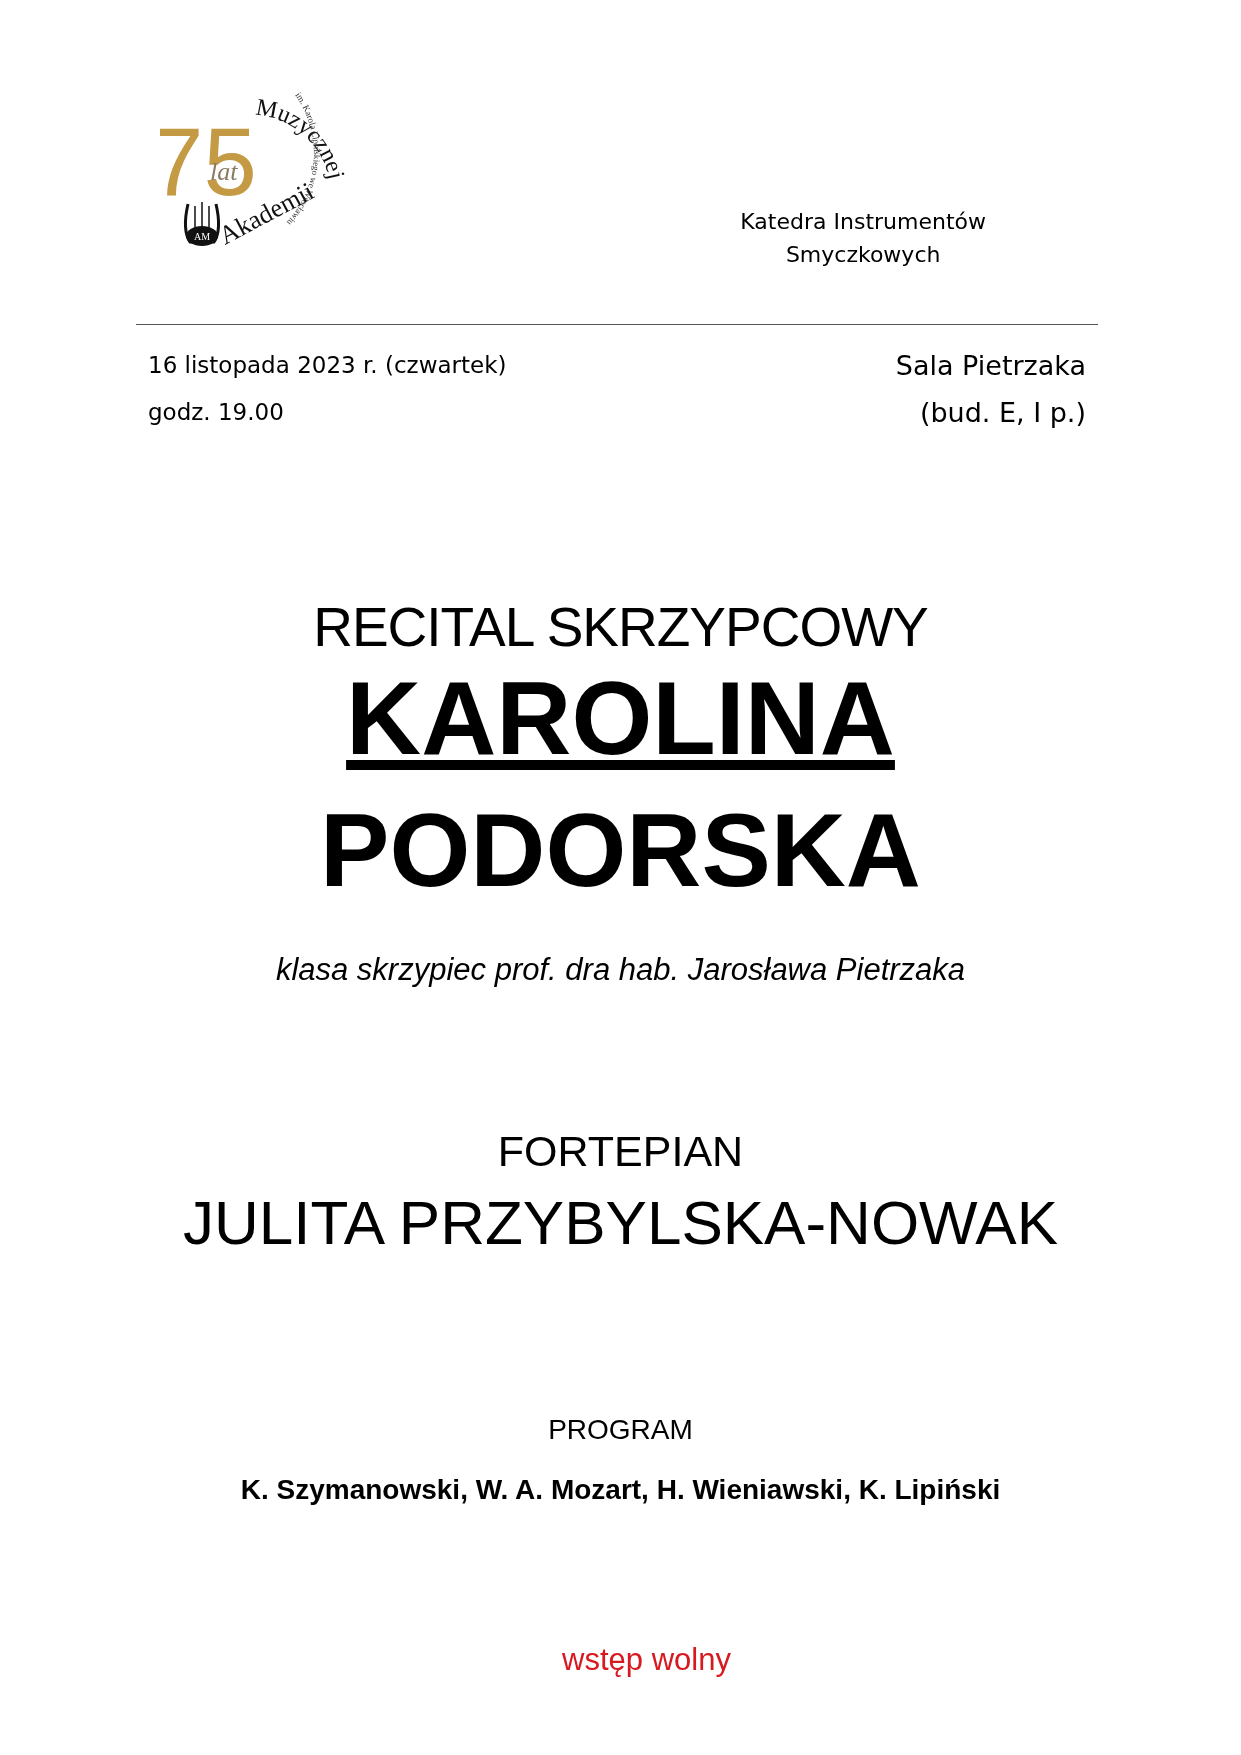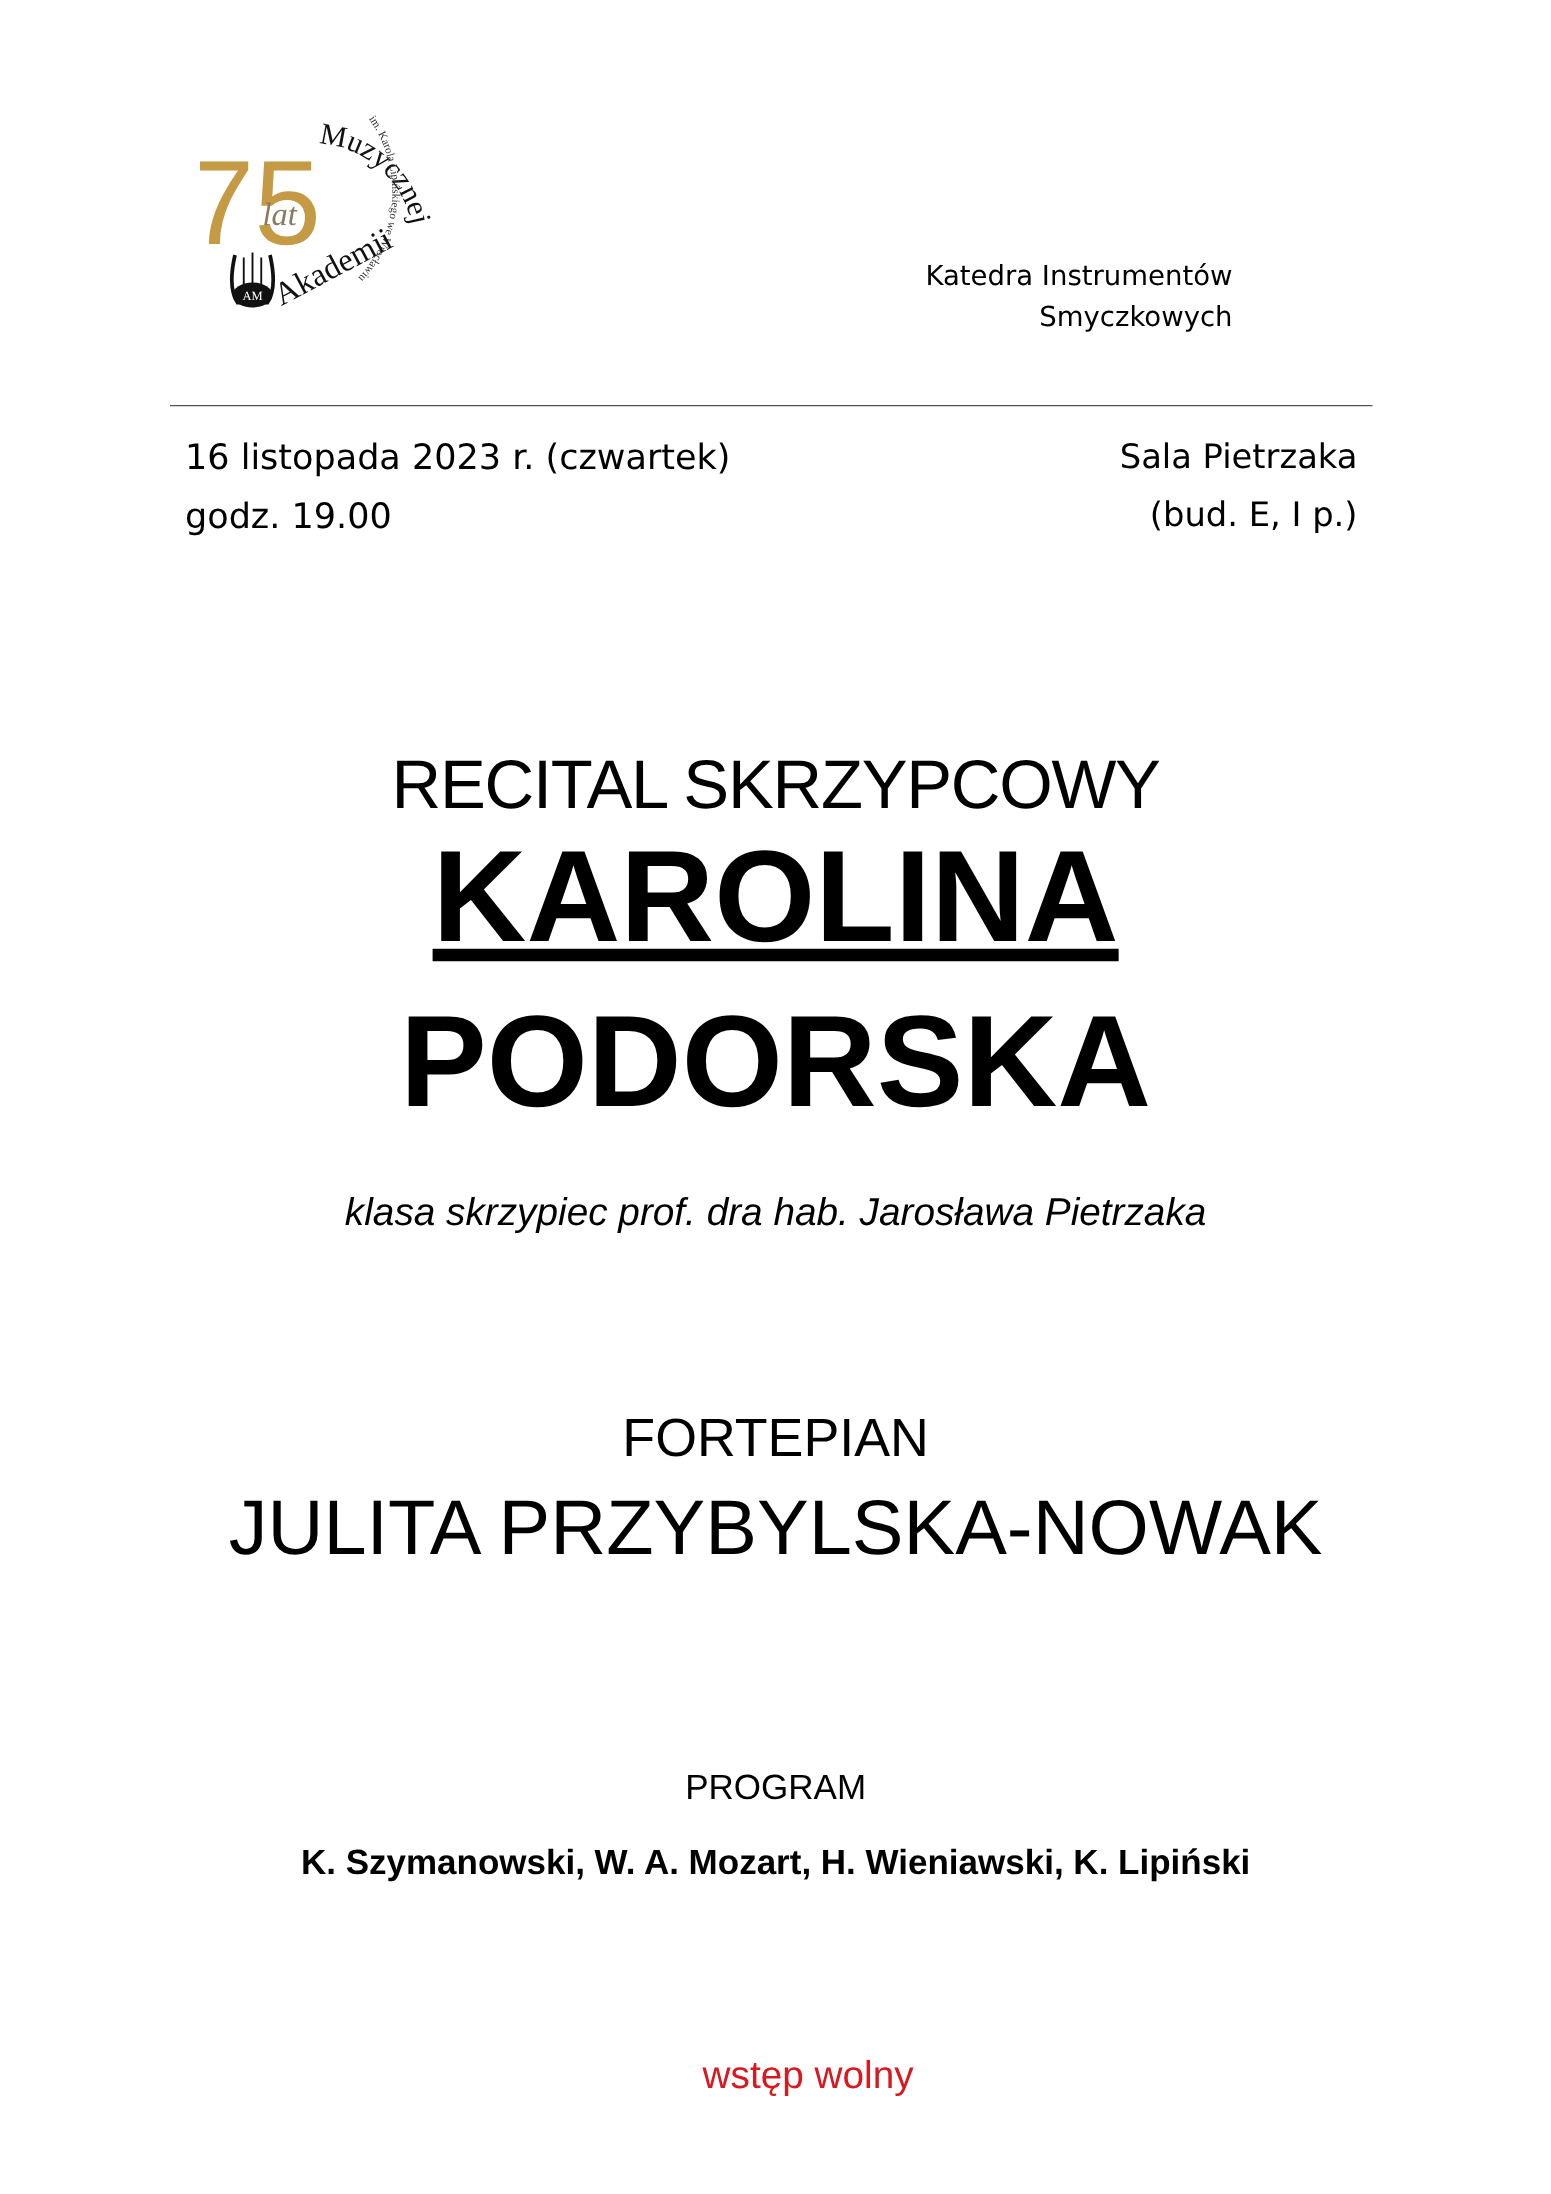--- a/index.html
+++ b/index.html
@@ -1,23 +1,23 @@
 <!DOCTYPE html>
 <html><head>
 <meta charset="utf-8">
 <style>
   html, body { margin: 0; padding: 0; background: #ffffff; }
   body { width: 1241px; height: 1755px; position: relative; overflow: hidden; color: #000; }
   .abs { position: absolute; }
   .sans { font-family: "Liberation Sans", sans-serif; }
   .dv { font-family: "DejaVu Sans", sans-serif; }
   #logo { left: 160px; top: 75px; width: 230px; height: 215px; }
-  #dept { right: 255px; top: 205px; text-align: right; font-size: 22px; line-height: 33px; }
+  #dept { right: 255px; top: 205px; text-align: center; font-size: 22px; line-height: 33px; }
   #rule { left: 136px; top: 324px; width: 962px; height: 1px; background: #555; }
-  #date { left: 148px; top: 342px; font-size: 28px; line-height: 47px; }
+  #date { left: 148px; top: 342px; font-size: 23px; line-height: 47px; }
   #venue { right: 155px; top: 342px; text-align: right; font-size: 27px; line-height: 47px; }
   .center { left: 0; width: 1241px; text-align: center; }
   #subtitle { top: 595px; font-size: 55px; line-height: 64px; letter-spacing: -1px; }
   #name1 { top: 658px; font-size: 104px; line-height: 120px; font-weight: bold; text-decoration: underline; }
   #name2 { top: 790px; font-size: 104px; line-height: 120px; font-weight: bold; }
   #teacher { top: 950px; font-size: 31px; line-height: 40px; font-style: italic; }
   #inst { top: 1125px; font-size: 43px; line-height: 52px; }
   #pianist { top: 1180px; font-size: 62px; line-height: 66px; font-weight: normal; margin-top: 10px; }
   #program { top: 1413px; font-size: 28px; line-height: 34px; }
   #composers { top: 1472px; font-size: 28px; line-height: 36px; font-weight: bold; }

